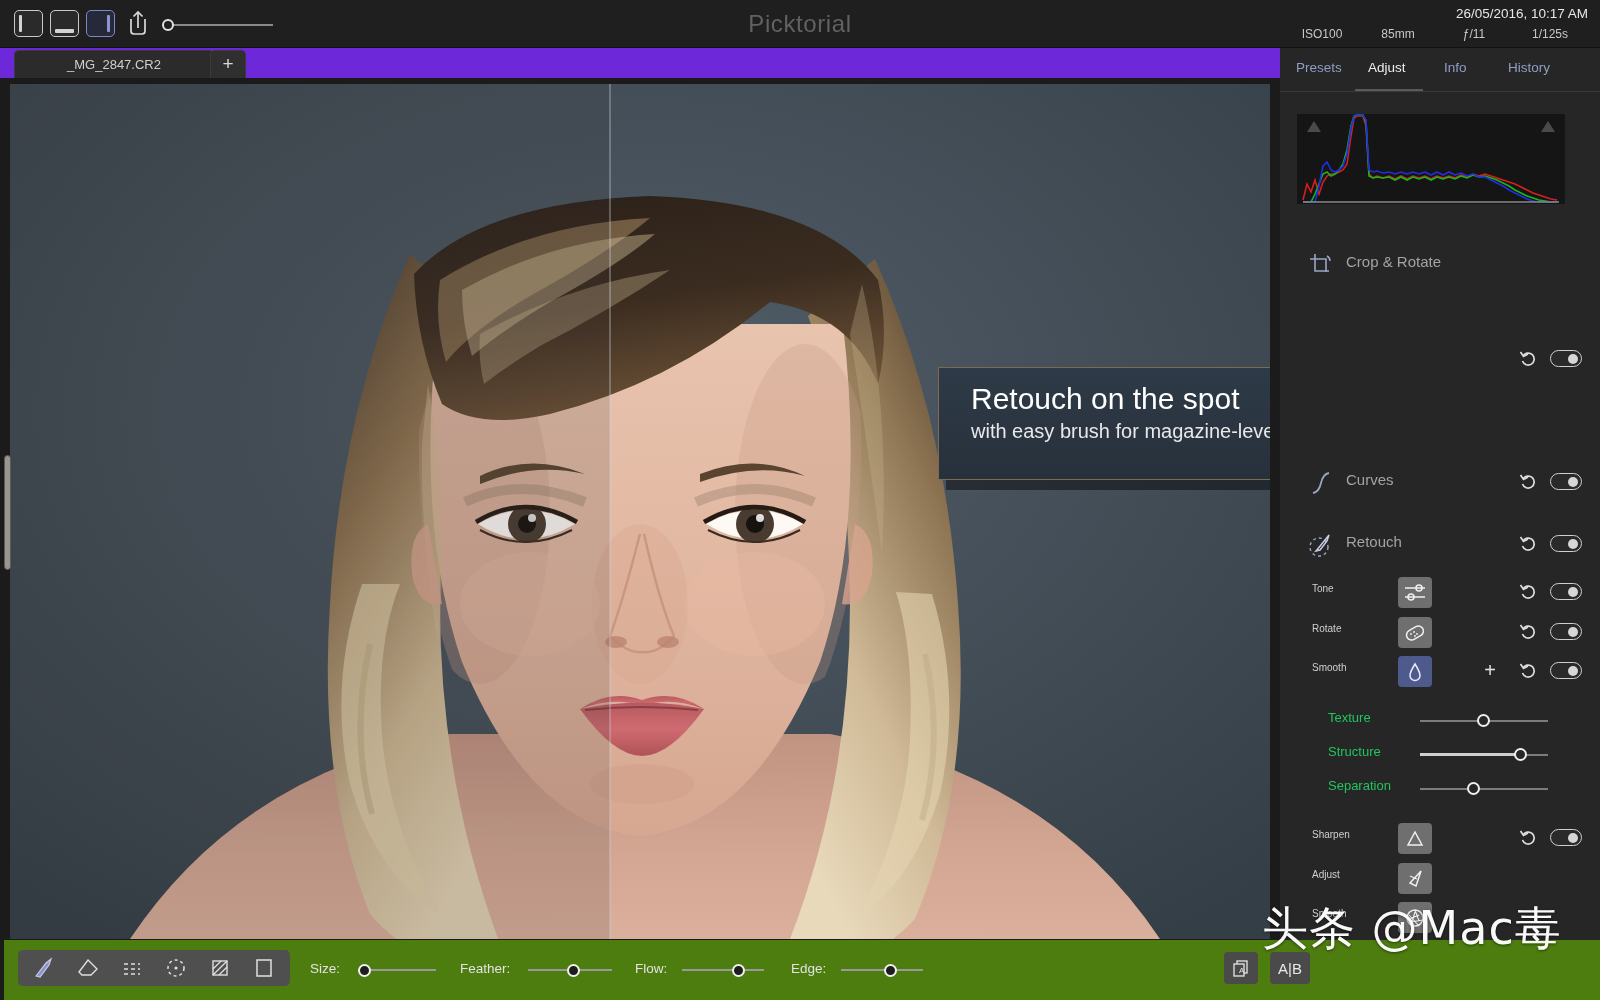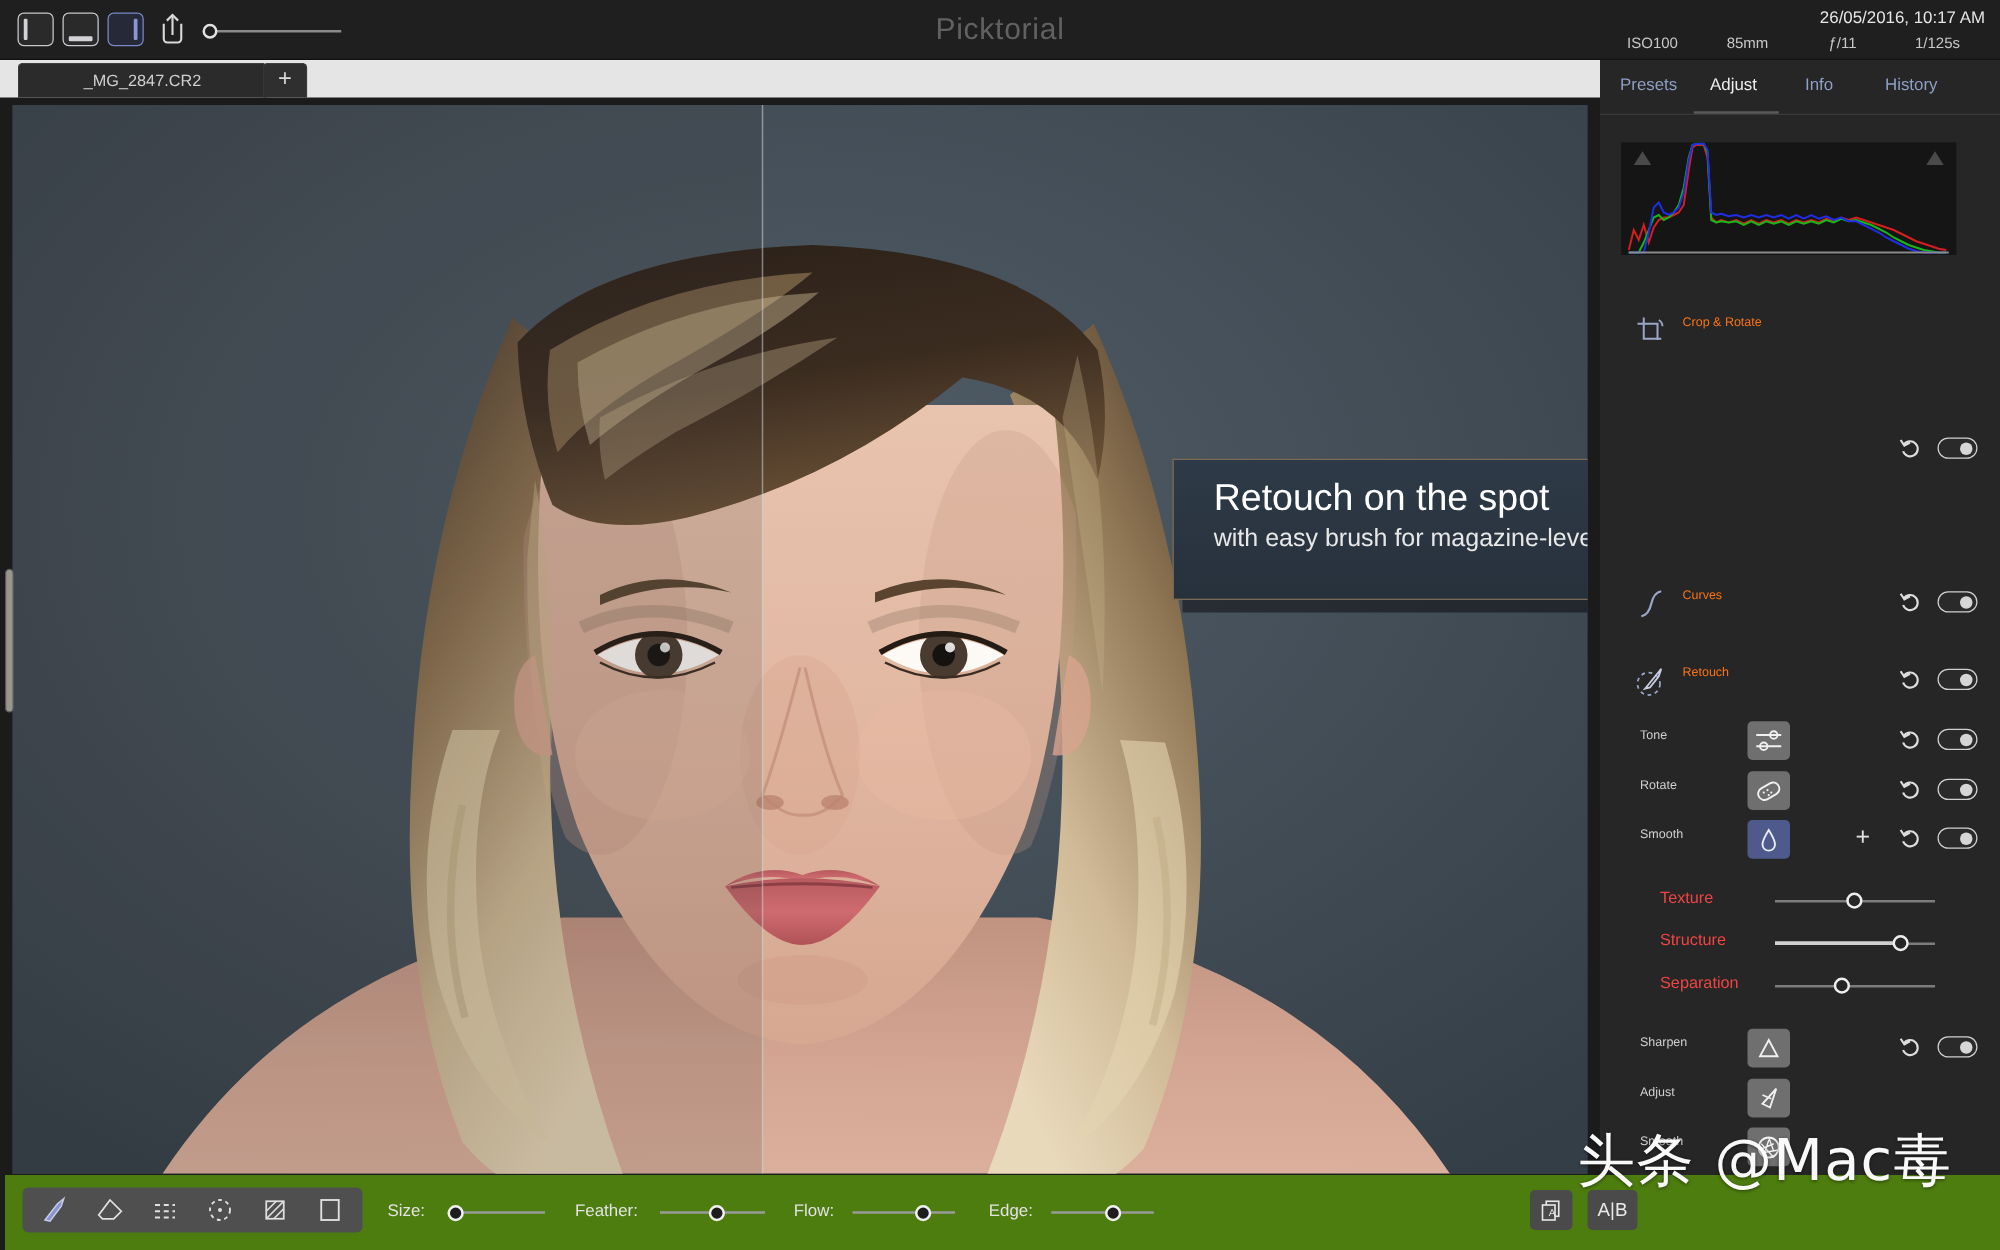--- a/index.html
+++ b/index.html
@@ -40,21 +40,21 @@
     color: #616161; font-size: 24px; letter-spacing: 0.6px;
   }
   .meta { position: absolute; right: 12px; top: 6px; text-align: right; color: #d5d5d5; }
   .meta-date { font-size: 13.5px; color: #e6e6e6; }
   .meta-row { display: flex; gap: 0px; margin-top: 6px; font-size: 12px; color: #c8c8c8; justify-content: space-between; }
   .meta-row span { display:inline-block; width: 76px; text-align: center; }
 
   
   .tabbar {
     position: absolute; left: 0; top: 48px; width: 1280px; height: 30px;
-    background: #e5e5e5;
+    background: #6d28d9;
   }
   .tab {
     position: absolute; left: 14px; top: 2px; width: 200px; height: 28px;
     background: #2b2b2b; border: 1px solid #3a3a3a; border-bottom: none;
     border-radius: 5px 5px 0 0;
     color: #cfcfcf; font-size: 13px; text-align: center; line-height: 27px;
   }
   .tab-add {
     position: absolute; left: 210px; top: 2px; width: 36px; height: 28px;
     background: #2f2f2f; border: 1px solid #3a3a3a; border-bottom: none;
@@ -82,41 +82,41 @@
     background: #161616;
   }
   .hist-wrap svg { display: block; }
   .hist-tri { position: absolute; width: 0; height: 0;
      border-left: 7px solid transparent; border-right: 7px solid transparent;
      border-bottom: 11px solid #4a4a4a; top: 7px; }
 
   
   .prow { position: absolute; left: 0; width: 320px; height: 34px; }
   .prow .picon { position: absolute; left: 26px; top: 2px; width: 30px; height: 30px; }
-  .prow .plabel { position: absolute; left: 66px; top: 5px; font-size: 10px; color: #f97316; }
+  .prow .plabel { position: absolute; left: 66px; top: 5px; font-size: 15px; color: #a3a3a3; }
   .prow .psub  { position: absolute; left: 32px; top: 7px; font-size: 10px; color: #cfcfcf; }
   .ctrl-reset { position: absolute; right: 62px; top: 6px; width: 19px; height: 19px; }
   .ctrl-toggle {
     position: absolute; right: 18px; top: 7px; width: 32px; height: 17px; border-radius: 9px;
     border: 1.5px solid #d0d0d0; background: #2a2a2a;
   }
   .ctrl-toggle .dot {
     position: absolute; right: 3px; top: 2.5px; width: 10px; height: 10px;
     border-radius: 50%; background: #d6d6d6;
   }
   .ctrl-plus { position: absolute; right: 104px; top: 6px; font-size: 20px; color: #e0e0e0; line-height: 18px;}
   .tool-sq {
     position: absolute; left: 118px; top: 1px; width: 34px; height: 31px; border-radius: 4px;
     background: #6f6f6f;
   }
   .tool-sq.sel { background: #4e5a8c; }
 
   
   .srow { position: absolute; left: 0; width: 320px; height: 34px; }
-  .srow .slabel { position: absolute; left: 48px; top: 6px; font-size: 13px; color: #ef4444; }
+  .srow .slabel { position: absolute; left: 48px; top: 6px; font-size: 13px; color: #22c55e; }
   .srow .strack { position: absolute; left: 140px; top: 16px; width: 128px; height: 2px; background: #7c7c7c; }
   .srow .sfill  { position: absolute; left: 140px; top: 15px; height: 3px; background: #cfcfcf; }
   .srow .sknob  { position: absolute; top: 10px; width: 13px; height: 13px; border-radius: 50%;
       border: 2.2px solid #eee; background: #262626; }
 
   
   .canvas {
     position: absolute; left: 10px; top: 84px; width: 1260px; height: 855px;
     overflow: hidden; background: #3f4a52;
   }

